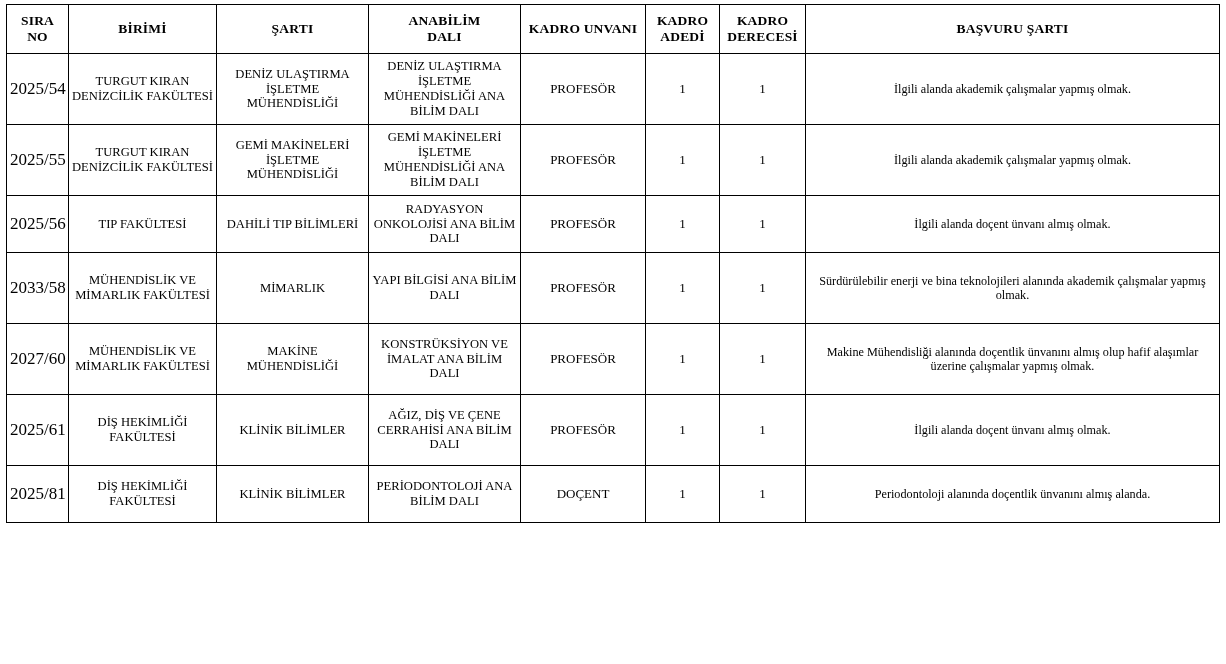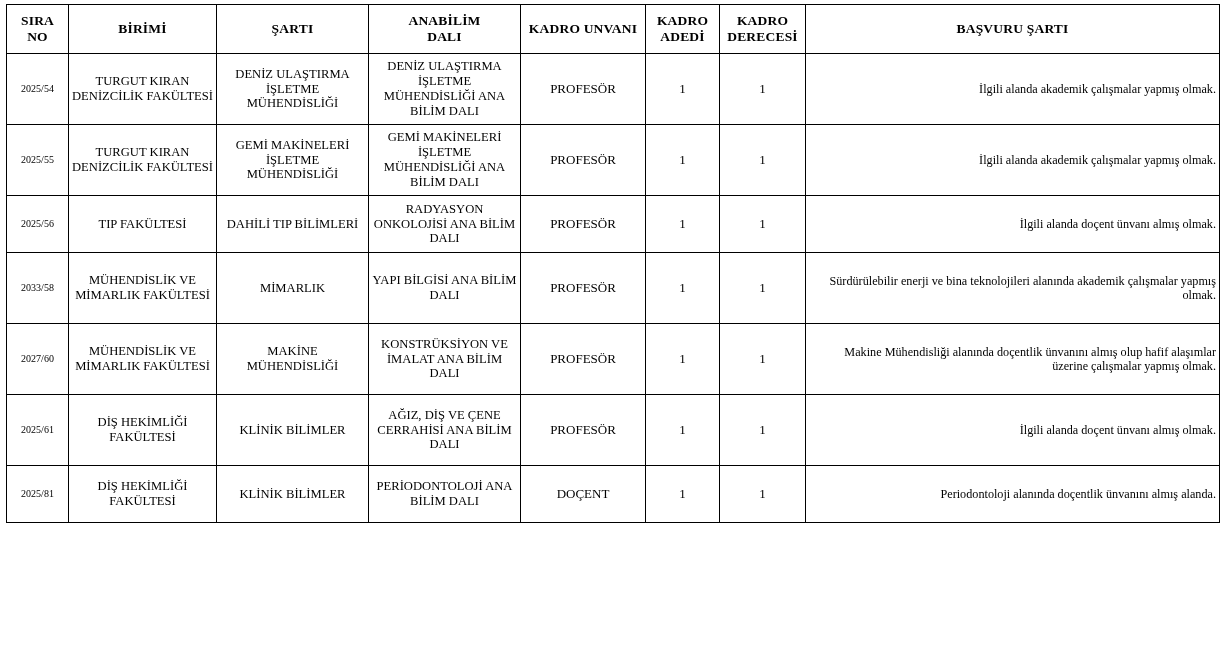--- a/index.html
+++ b/index.html
@@ -52,27 +52,27 @@
   col.c-sart     { width: 414px; }
 
   td.sira, td.birim, td.bolum, td.anabilim, td.unvan, td.adet, td.derece {
     text-align: center;
     font-size: 13px;
   }
   td.birim, td.bolum, td.anabilim {
     font-size: 12.6px;
   }
   td.sart {
-    text-align: right;
+    text-align: center;
     font-size: 12.2px;
     padding-left: 7px;
     padding-right: 9px;
     line-height: 1.5;
   }
-  td.sira { font-size: 10px; }
+  td.sira { font-size: 17px; }
   tr.r-tall td { height: 66px; }
   tr.r-mid td  { height: 52px; }
   tr.r-short td { height: 48px; }
 </style>
 </head>
 <body>
 
 <div class="sheet">
   <table class="kadro">
     <colgroup>

